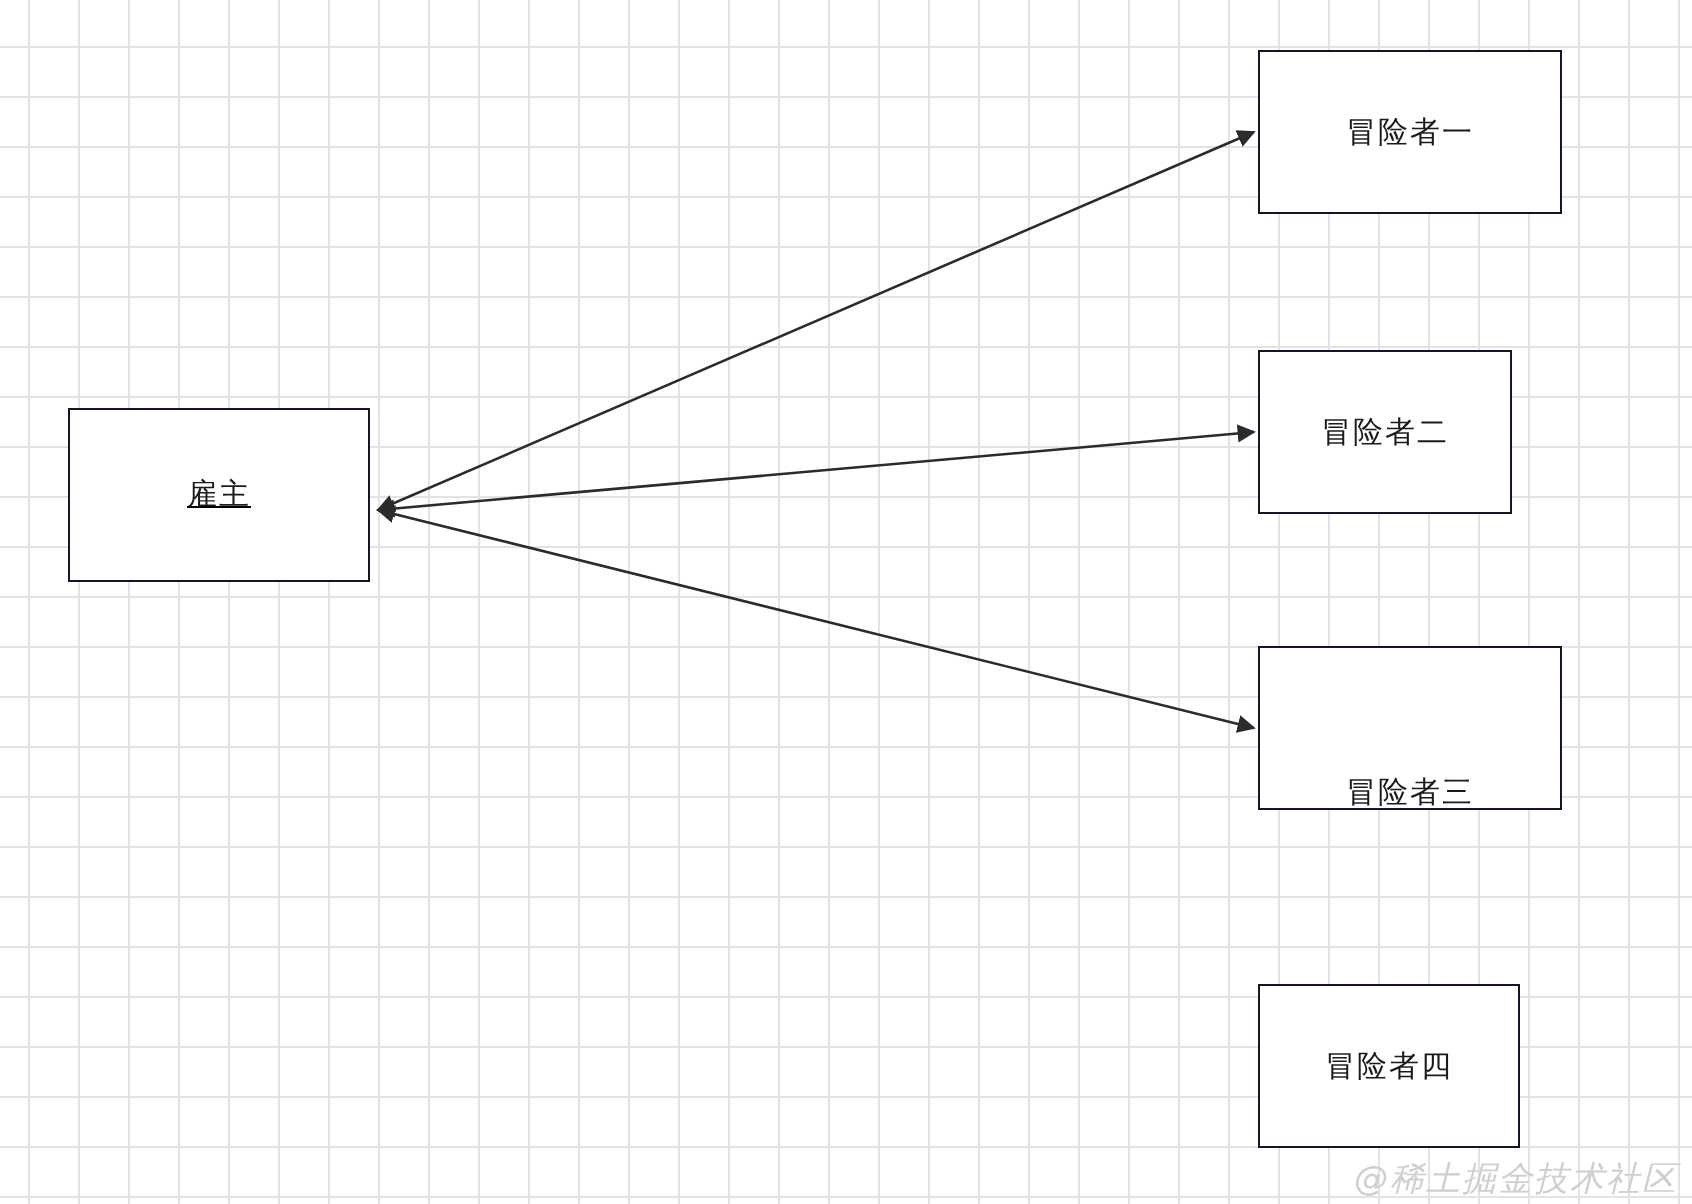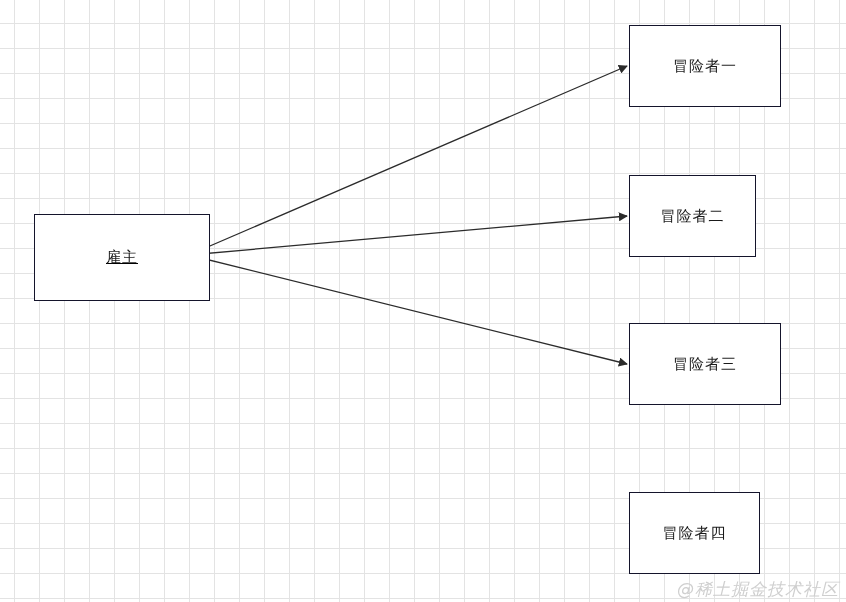--- a/index.html
+++ b/index.html
@@ -70,33 +70,33 @@
         <path d="M 0 0 L 10 5 L 0 10 z" fill="#2b2b2b"></path>
       </marker>
     </defs>
     <g id="edge-group">
         <line x1="189" y1="255" x2="627" y2="66" stroke="#2b2b2b" stroke-width="1.3" marker-end="url(#arrow-end)" marker-start="url(#arrow-start)"></line>
         <line x1="189" y1="255" x2="627" y2="216" stroke="#2b2b2b" stroke-width="1.3" marker-end="url(#arrow-end)" marker-start="url(#arrow-start)"></line>
         <line x1="189" y1="255" x2="627" y2="364" stroke="#2b2b2b" stroke-width="1.3" marker-end="url(#arrow-end)" marker-start="url(#arrow-start)"></line>
       </g>
   </svg>
 
-  <div class="node-box" id="node-0" style="left: 34px; top: 214px; width: 176px; height: 87px; border-color: rgb(20, 20, 43); background: rgb(255, 255, 255); text-decoration: underline;">
+  <div class="node-box" id="node-0" style="left: 34px; top: 204px; width: 151px; height: 87px; border-color: rgb(20, 20, 43); background: rgb(255, 255, 255); text-decoration: underline;">
     <span class="node-label">雇主</span>
   </div>
 
   <div class="node-box" id="node-1" style="left: 629px; top: 25px; width: 152px; height: 82px; border-color: rgb(20, 20, 43); background: rgb(255, 255, 255);">
     <span class="node-label">冒险者一</span>
   </div>
 
   <div class="node-box" id="node-2" style="left: 629px; top: 175px; width: 127px; height: 82px; border-color: rgb(20, 20, 43); background: rgb(255, 255, 255);">
     <span class="node-label">冒险者二</span>
   </div>
 
-  <div class="node-box" id="node-3" style="left: 629px; top: 323px; width: 152px; height: 82px; border-color: rgb(20, 20, 43); background: rgb(255, 255, 255);">
+  <div class="node-box" id="node-3" style="left: 629px; top: 323px; width: 152px; height: 82px; border-color: rgb(20, 20, 43); background: rgb(255, 255, 255); align-items: flex-end;">
     <span class="node-label">冒险者三</span>
   </div>
 
   <div class="node-box" id="node-4" style="left: 629px; top: 492px; width: 131px; height: 82px; border-color: rgb(20, 20, 43); background: rgb(255, 255, 255);">
     <span class="node-label">冒险者四</span>
   </div>
 
   <div class="watermark" style="left: 677px; top: 578px; color: rgb(207, 207, 207);">@稀土掘金技术社区</div>
 
 </div>

